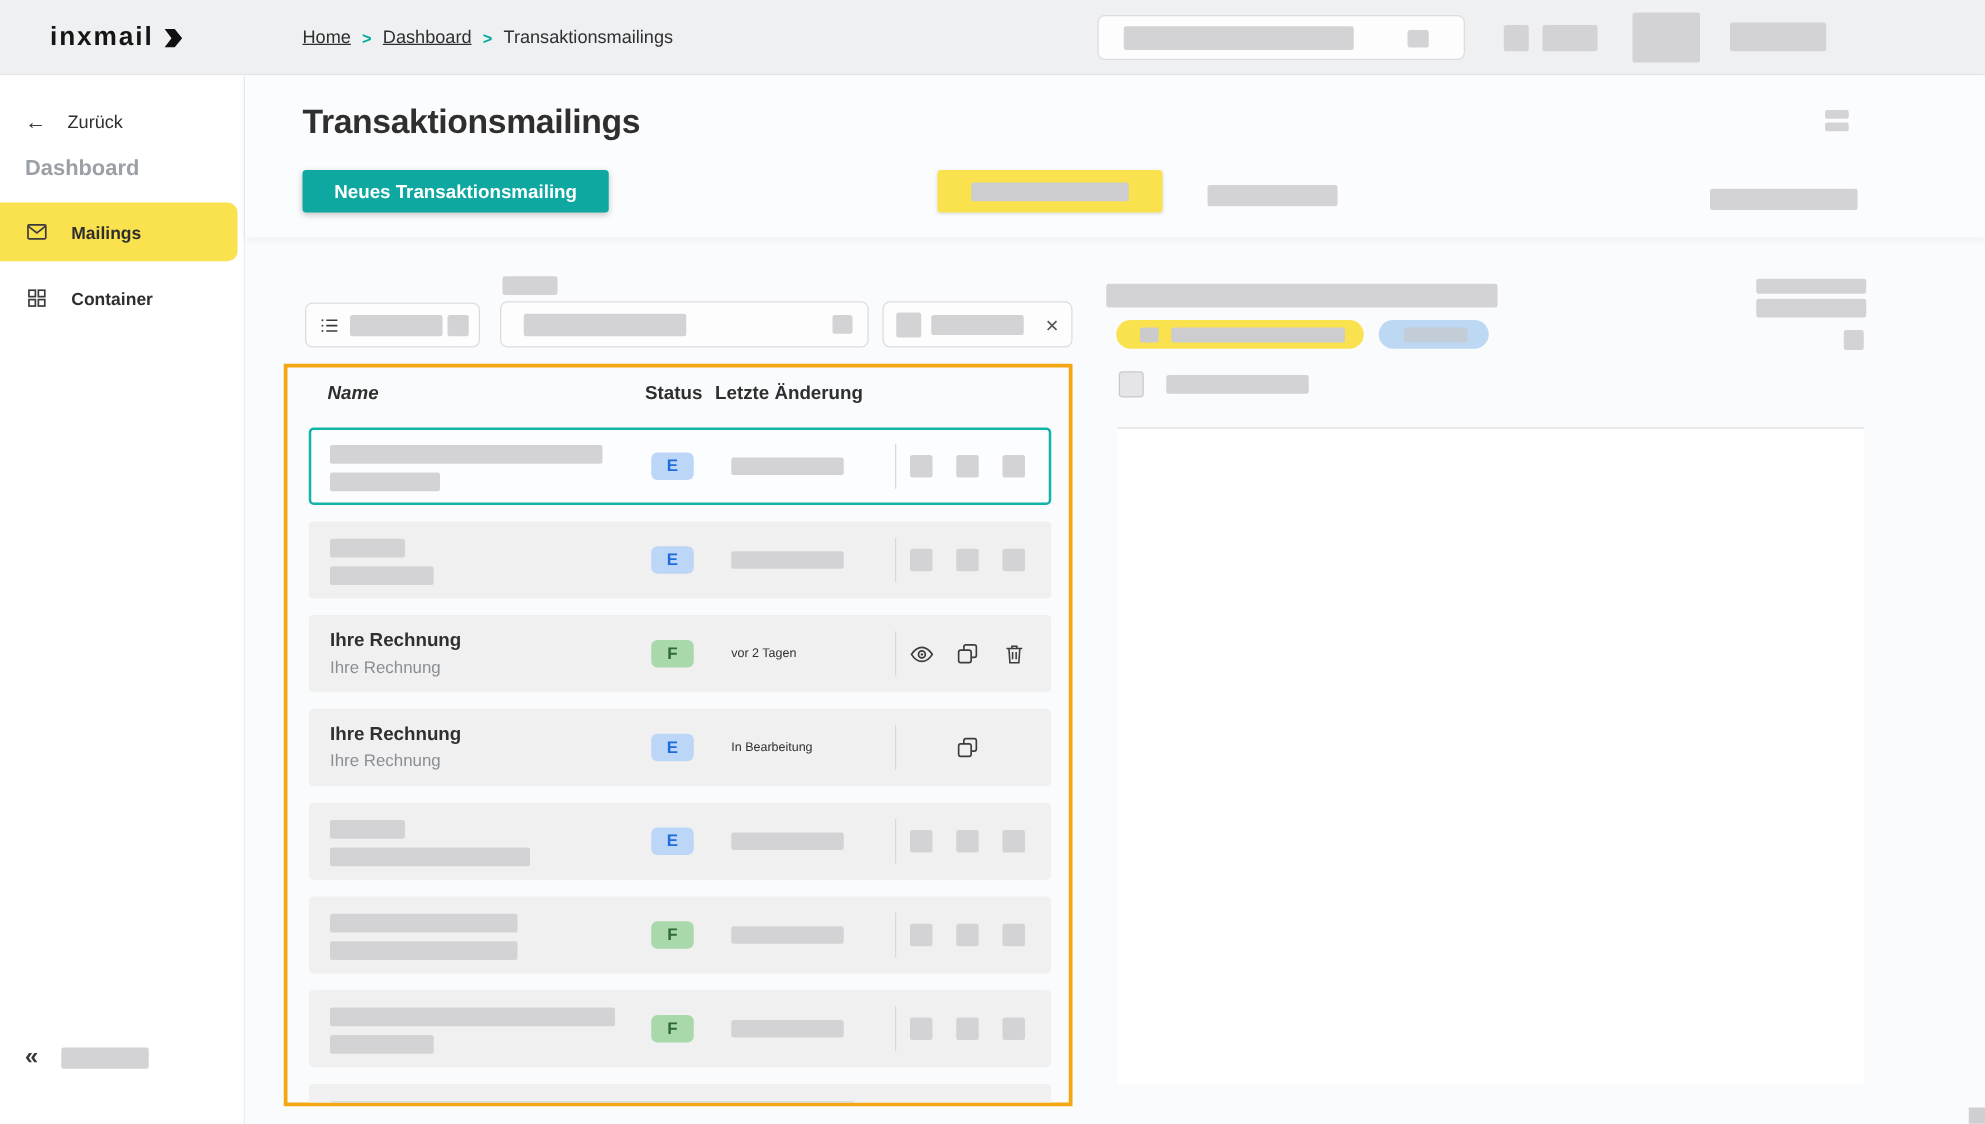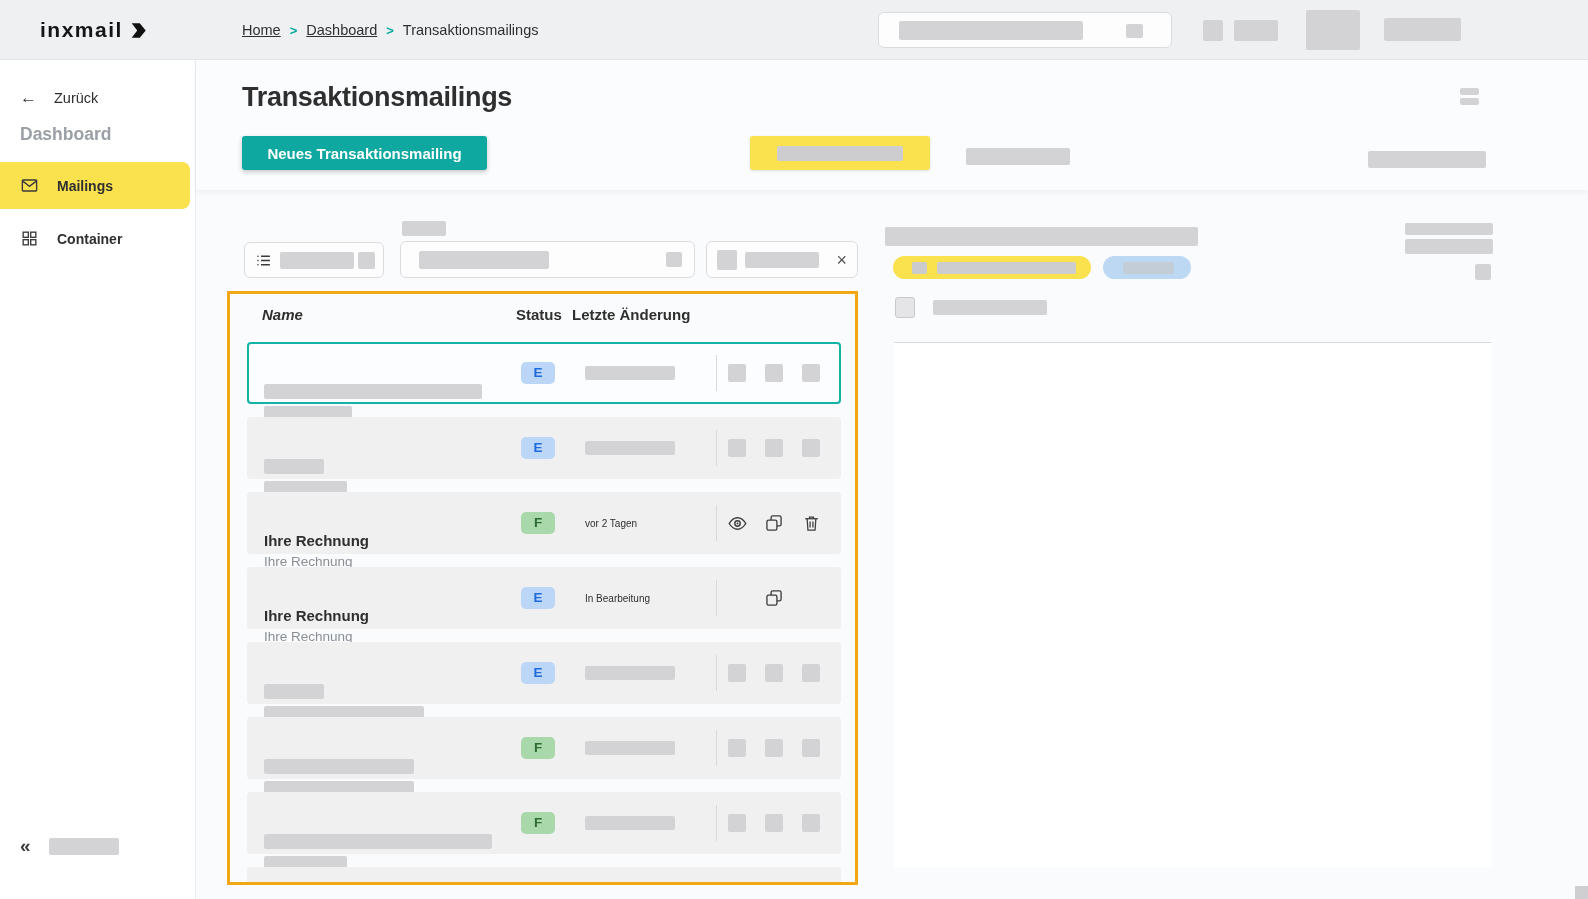--- a/index.html
+++ b/index.html
@@ -74,21 +74,21 @@
   .fbox3 .clear-x{margin-left:auto;font-size:18px;color:#555;line-height:1;cursor:pointer;}
 
   
   .list-region{left:227px;top:291px;width:631px;height:594px;border:3px solid var(--hl-orange);overflow:hidden;}
   .thead{position:absolute;top:12px;font-size:15px;font-weight:700;}
   .th-name{left:32px;font-style:italic;}.th-status{left:286px;}.th-change{left:342px;}
   .tbody{position:absolute;left:17px;top:48px;width:594px;}
   .trow{position:relative;height:62px;margin-bottom:13px;background:var(--row-gray);border:2px solid transparent;border-radius:4px;}
   .trow.selected{background:#fcfdff;border-color:var(--sel-border);}
   .trow.cut{height:34px;margin-bottom:0;border-radius:4px 4px 0 0;}
-  .c-name{position:absolute;left:15px;top:9px;margin-top:28px;}
+  .c-name{position:absolute;left:15px;top:9px;}
   .nm1{font-size:15px;font-weight:700;line-height:19px;}
   .nm2{font-size:13.5px;color:var(--muted);line-height:17px;margin-top:3px;}
   .nb1{height:15px;margin-top:3px;}
   .nb2{height:15px;margin-top:7px;}
   .c-status{position:absolute;left:272px;top:50%;transform:translateY(-50%);}
   .badge{display:inline-block;width:34px;height:22px;line-height:22px;text-align:center;border-radius:5px;
          font-size:13.5px;font-weight:700;}
   .badge-E{background:var(--badge-e-bg);color:var(--badge-e-tx);}
   .badge-F{background:var(--badge-f-bg);color:var(--badge-f-tx);}
   .c-change{position:absolute;left:336px;top:50%;transform:translateY(-50%);font-size:10px;}

